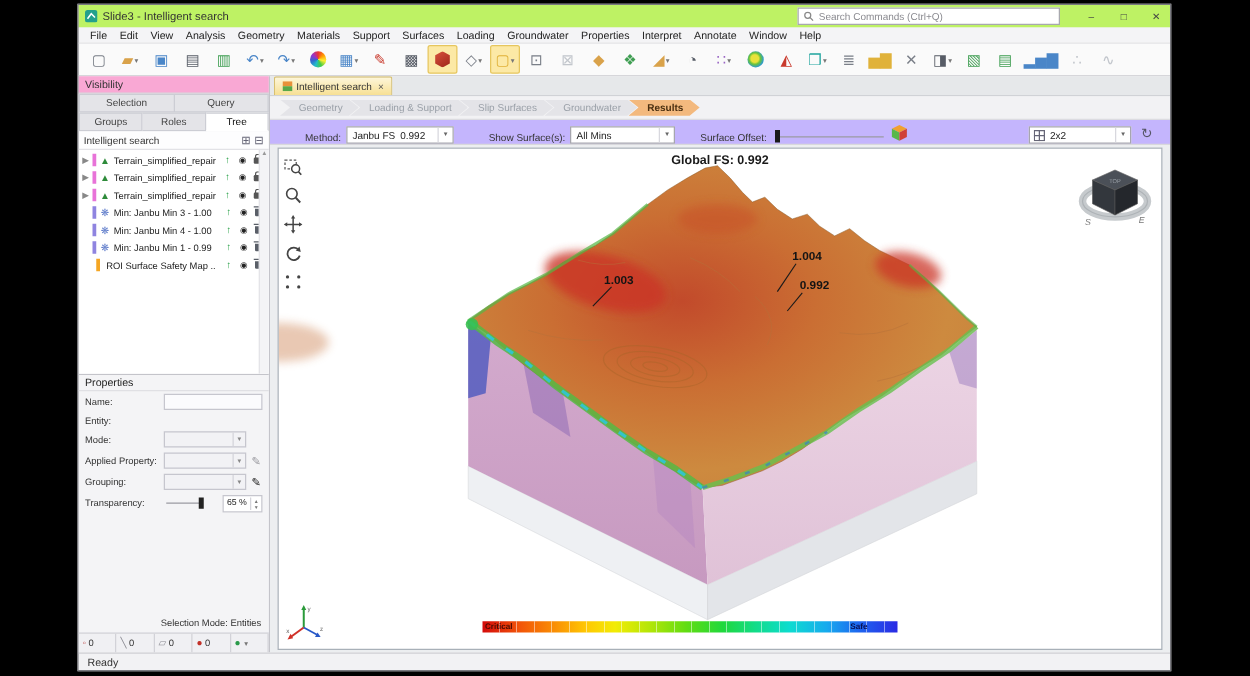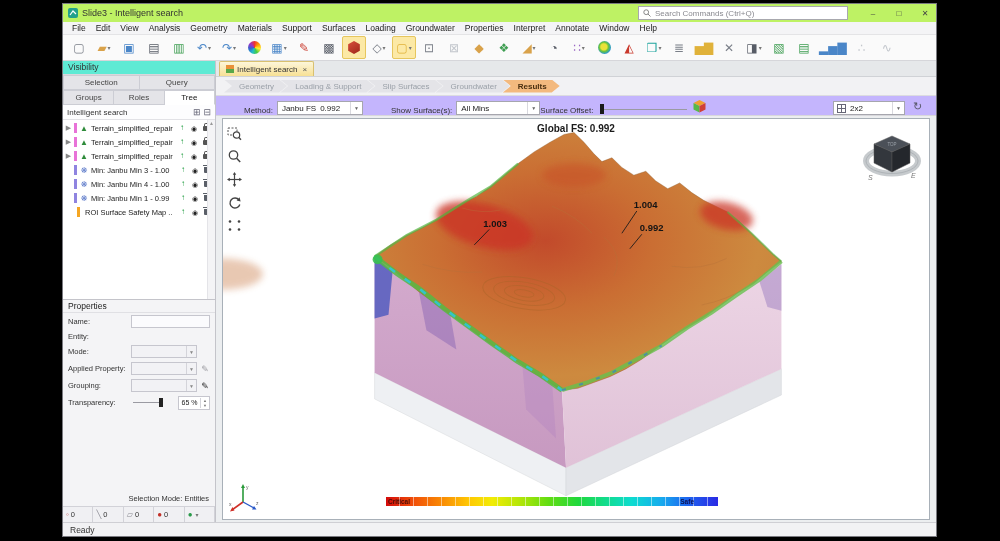--- a/index.html
+++ b/index.html
@@ -36,21 +36,21 @@
   .ico-hex{width:13px;height:13px;background:linear-gradient(145deg,#d8503c,#9c2418);
      clip-path:polygon(50% 0,95% 25%,95% 75%,50% 100%,5% 75%,5% 25%);}
   .ico-blob{width:13px;height:13px;border-radius:50%;
      background:radial-gradient(circle at 45% 45%,#e8e23a 0 30%,#6cc43a 45%,#2a9ad0 70%,#2849b0 100%);}
 
   
   .main{flex:1;display:flex;min-height:0;}
 
   
   .dock{width:152px;flex:0 0 152px;background:#f0f0f2;border-right:1px solid #c4c4ca;display:flex;flex-direction:column;}
-  .dock-title{height:13px;line-height:13px;padding:0 5px;font-size:8.5px;color:#333;background:#5eead4;border-bottom:1px solid #d8d8dc;}
+  .dock-title{height:13px;line-height:13px;padding:0 5px;font-size:8.5px;color:#333;background:#f9a8d4;border-bottom:1px solid #d8d8dc;}
   .tabrow{display:flex;background:#dcdce0;}
   .tab{flex:1;text-align:center;height:13px;line-height:13px;font-size:8px;color:#444;background:#e4e4e8;
        border:1px solid #cccdd4;border-left:none;}
   .tab:first-child{border-left:1px solid #cccdd4;}
   .tab.active{background:#fff;border-bottom-color:#fff;color:#111;}
   .searchrow{height:14px;display:flex;align-items:center;background:#fdfdfe;border-bottom:1px solid #e2e2e6;padding:0 4px;gap:3px;}
   .searchrow .lbl{font-size:8px;color:#333;flex:1;}
   .mini-ic{font-size:9px;color:#667;}
   .tree{flex:0 0 178px;background:#fff;position:relative;padding-top:1px;overflow:hidden;}
   .trow{height:14px;display:flex;align-items:center;gap:2px;padding:0 3px 0 2px;}
@@ -471,33 +471,33 @@
         <div class="combo" style="width:86px;margin-left:4px">
           <span class="ctext">Janbu FS</span>
           <span class="ctext" style="padding-left:0">0.992</span>
           <span class="carr">▼</span>
         </div>
         <span class="clabel" style="margin-left:28px">Show Surface(s):</span>
         <div class="combo" style="width:84px;margin-left:4px">
           <span class="ctext">All Mins</span>
           <span class="carr">▼</span>
         </div>
-        <span class="clabel" style="">Surface Offset:</span>
+        <span class="clabel" style="margin-left:20px">Surface Offset:</span>
         <div class="hslider">
               <span class="track"></span>
               <span class="thumb"></span>
             </div>
         <div class="iconbtn" style="margin-left:2px">
           <svg width="15" height="15">
             <polygon points="7.5,1 13.5,4 7.5,7 1.5,4" fill="#f0a030"></polygon>
             <polygon points="1.5,4 7.5,7 7.5,13.5 1.5,10.5" fill="#58b848"></polygon>
             <polygon points="13.5,4 7.5,7 7.5,13.5 13.5,10.5" fill="#d04038"></polygon>
           </svg>
         </div>
-        <div class="combo" style="width:72px;margin-left:auto">
+        <div class="combo" style="width:82px;margin-left:auto">
           <svg width="9" height="9" style="margin-left:3px">
                 <rect x="0.5" y="0.5" width="8" height="8" fill="none" stroke="#667" stroke-width="1"></rect>
                 <line x1="4.5" y1="0" x2="4.5" y2="9" stroke="#667"></line>
                 <line x1="0" y1="4.5" x2="9" y2="4.5" stroke="#667"></line>
               </svg>
           <span class="ctext">2x2</span>
           <span class="carr">▼</span>
         </div>
         <div class="iconbtn" style="margin:0 2px 0 4px">
               <span class="refresh">↻</span>

